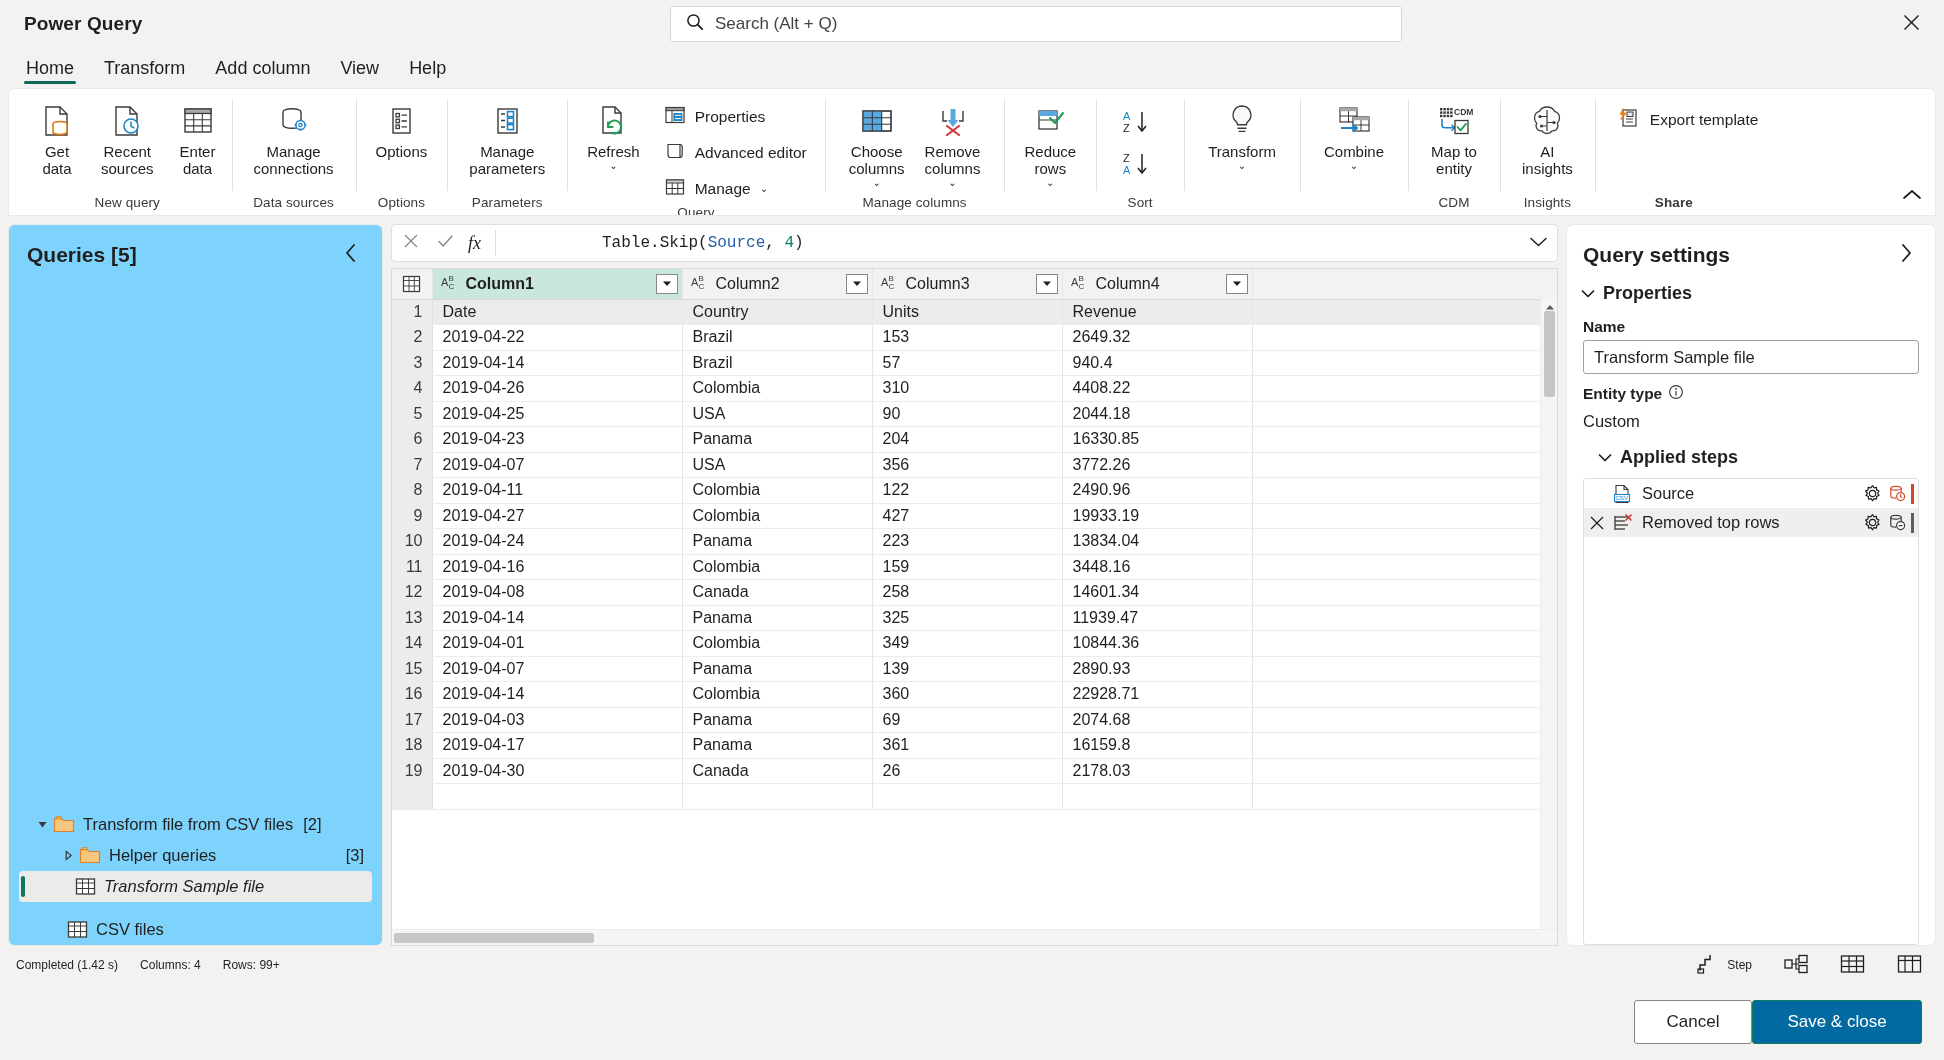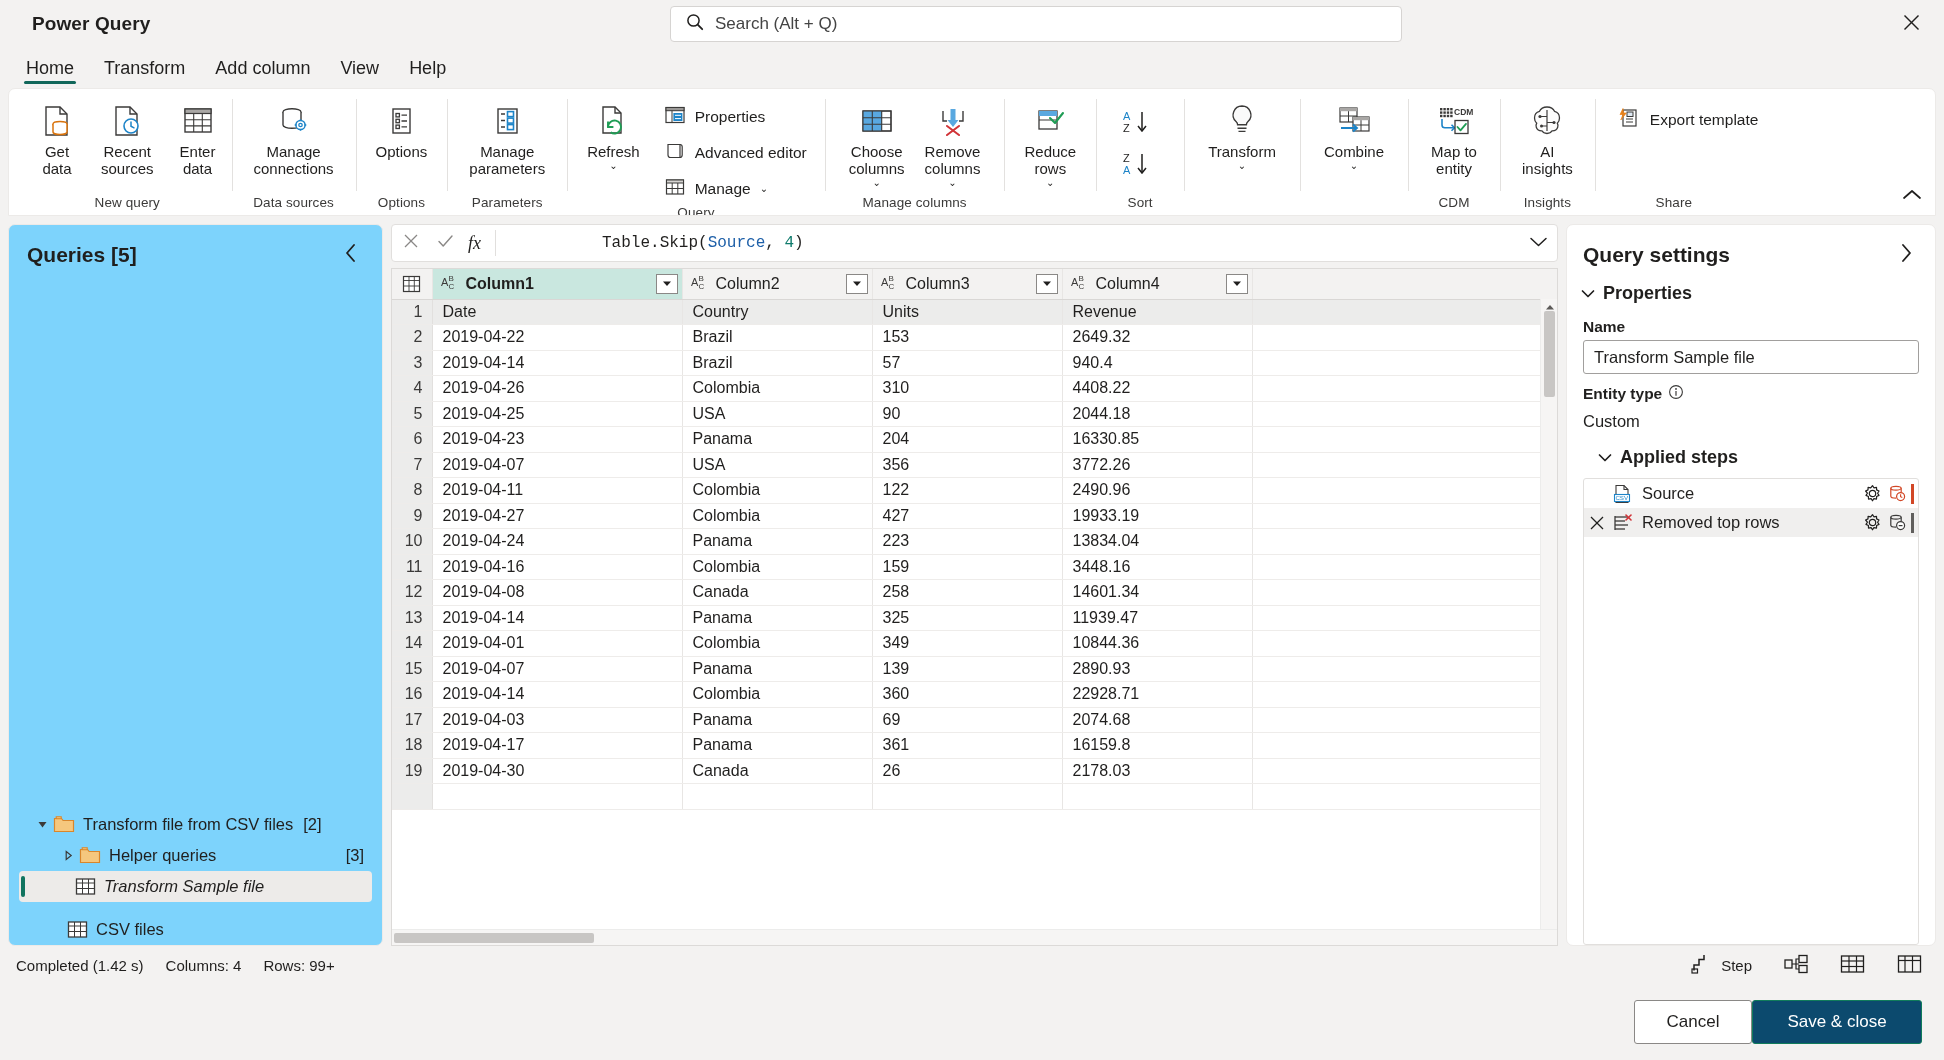--- a/index.html
+++ b/index.html
@@ -7,21 +7,21 @@
   body{
     font-family:"Liberation Sans", sans-serif;
     background:#f3f2f1;
     color:#201f1e;
     -webkit-font-smoothing:antialiased;
   }
   .app{ position:relative; width:1944px; height:1060px; display:flex; flex-direction:column; background:#f3f2f1; }
 
   
   .titlebar{ height:48px; flex:0 0 48px; display:flex; align-items:center; position:relative; }
-  .app-title{ font-size:19px; font-weight:700; margin-left:32px; letter-spacing:.1px; }
+  .app-title{ font-size:19px; font-weight:700; margin-left:24px; letter-spacing:.1px; }
   .searchwrap{
     position:absolute; left:670px; top:6px; width:732px; height:36px;
     background:#fff; border:1px solid #d6d4d2; border-radius:4px;
     display:flex; align-items:center; gap:10px; padding:0 14px;
   }
   .searchwrap svg{ flex:0 0 auto; }
   .search-input{
     border:0; outline:0; font-size:17px; font-family:inherit; width:100%;
     color:#201f1e; background:transparent;
   }
@@ -199,37 +199,37 @@
   .step .sico{ width:26px; flex:0 0 26px; display:flex; align-items:center; justify-content:center; }
   .step .slbl{ flex:1; padding-left:6px; white-space:nowrap; overflow:hidden; }
   .step .gear{ width:26px; flex:0 0 26px; display:flex; align-items:center; justify-content:center; }
   .step .dbi{ width:24px; flex:0 0 24px; display:flex; align-items:center; justify-content:center; }
   .step .bar{ width:3px; height:20px; background:#605e5c; margin-left:2px; }
   .step .bar.orange{ background:#d24726; }
 
   
   .statusbar{
     flex:0 0 38px; height:38px; display:flex; align-items:center; padding:0 16px; gap:22px;
-    font-size:15px; color:#201f1e;
+    font-size:12px; color:#201f1e;
   }
   .sb-right{ margin-left:auto; display:flex; align-items:center; gap:20px; }
   .sb-item{ display:flex; align-items:center; gap:8px; cursor:pointer; padding:3px 6px; border-radius:3px; }
   .sb-icon{ display:flex; align-items:center; cursor:pointer; padding:3px 6px; border-radius:3px; }
 
   
   .footer{
     flex:0 0 76px; height:76px; display:flex; align-items:center; justify-content:flex-end;
     padding:0 22px; 
   }
   .btn{
     height:44px; min-width:118px; padding:0 26px; font-size:17px; font-family:inherit;
     border-radius:3px; cursor:pointer; display:flex; align-items:center; justify-content:center;
   }
   .btn-secondary{ background:#fff; border:1px solid #8a8886; color:#201f1e; }
-  .btn-primary{ background:#0c4a6e; border:1px solid #107c5b; color:#fff; min-width:170px; }
+  .btn-primary{ background:#0369a1; border:1px solid #107c5b; color:#fff; min-width:170px; }
 </style>
 </head>
 <body>
 
 <div class="app">
 
   <div class="titlebar">
     <div class="app-title">Power Query</div>
 
     <div class="searchwrap">
@@ -650,21 +650,21 @@
                     <line x1="9" y1="16" x2="16" y2="16"></line>
                   </g>
                 <rect x="10" y="6" width="6" height="4.5" fill="#dfe9f4" stroke="#3b3a39" stroke-width="1"></rect>
                 <path d="M6 2.5l-3 6h3l-2.2 5.5 5.5-7H6.4z" fill="#e8811a" stroke="#e8811a" stroke-width=".7"></path>
               </svg>
             </span>
             <span>Export template</span>
           </div>
         </div>
       </div>
-      <div class="glabel" style="width:130px;">Share</div>
+      <div class="glabel" style="width:130px;font-weight:bold;">Share</div>
     </div>
 
     <div class="ribbon-collapse">
       <span>
         <svg width="20" height="13" viewBox="0 0 20 13">
             <path d="M2 10L10 3l8 7" fill="none" stroke="#201f1e" stroke-width="1.7" stroke-linecap="round" stroke-linejoin="round"></path>
           </svg>
       </span>
     </div>
   </div>

